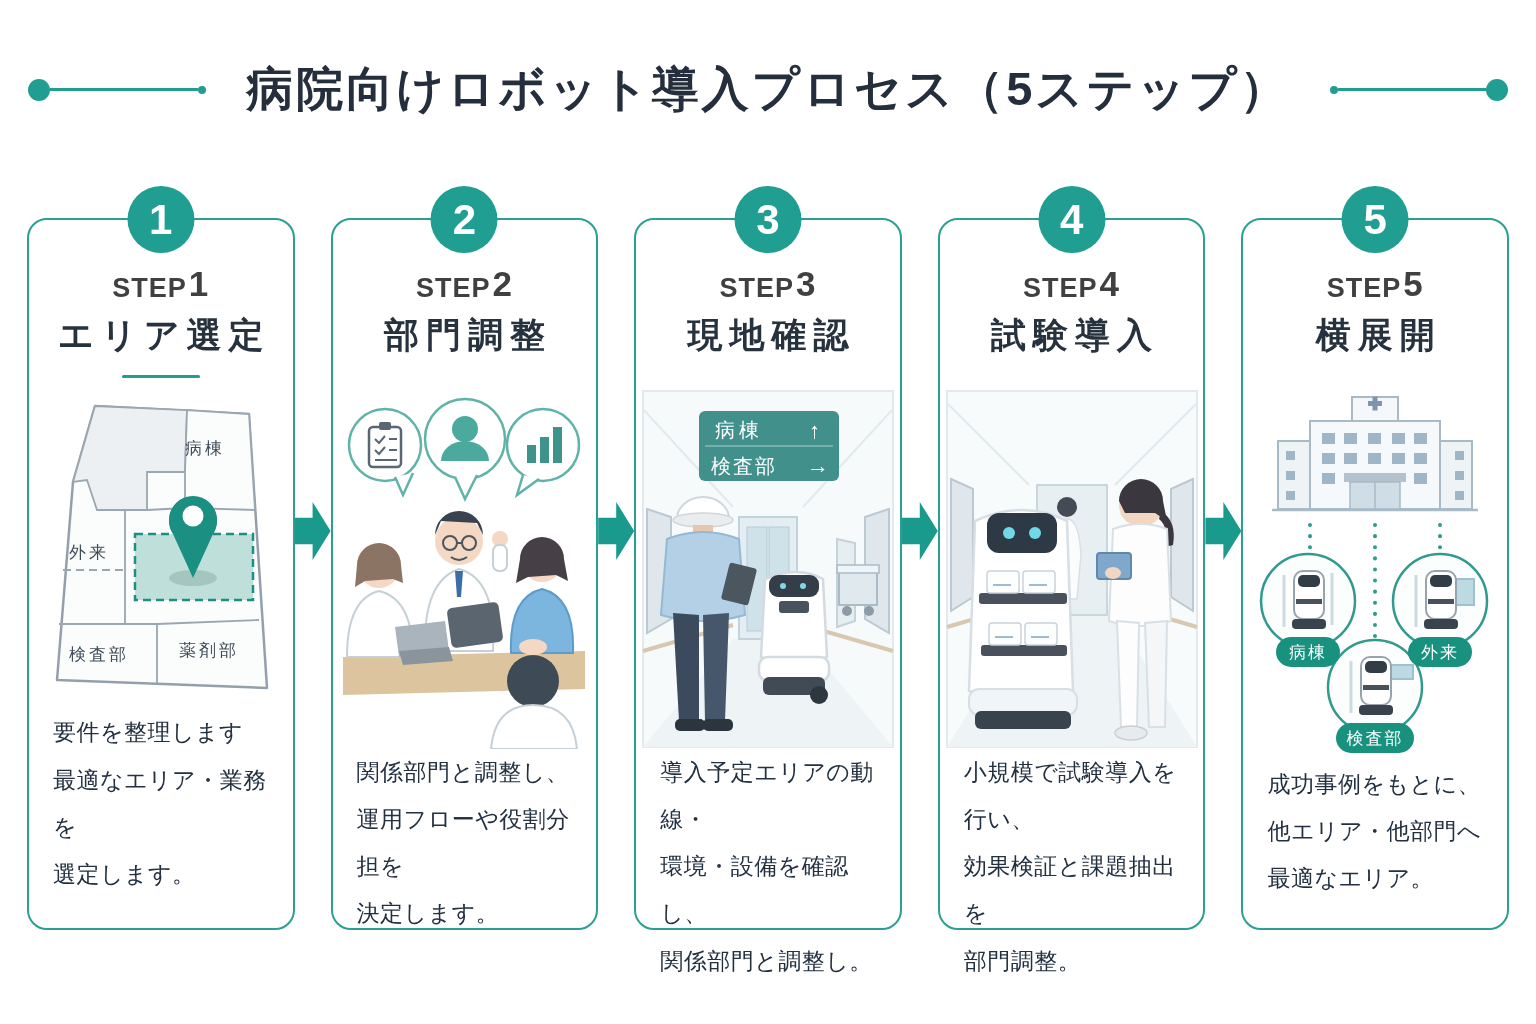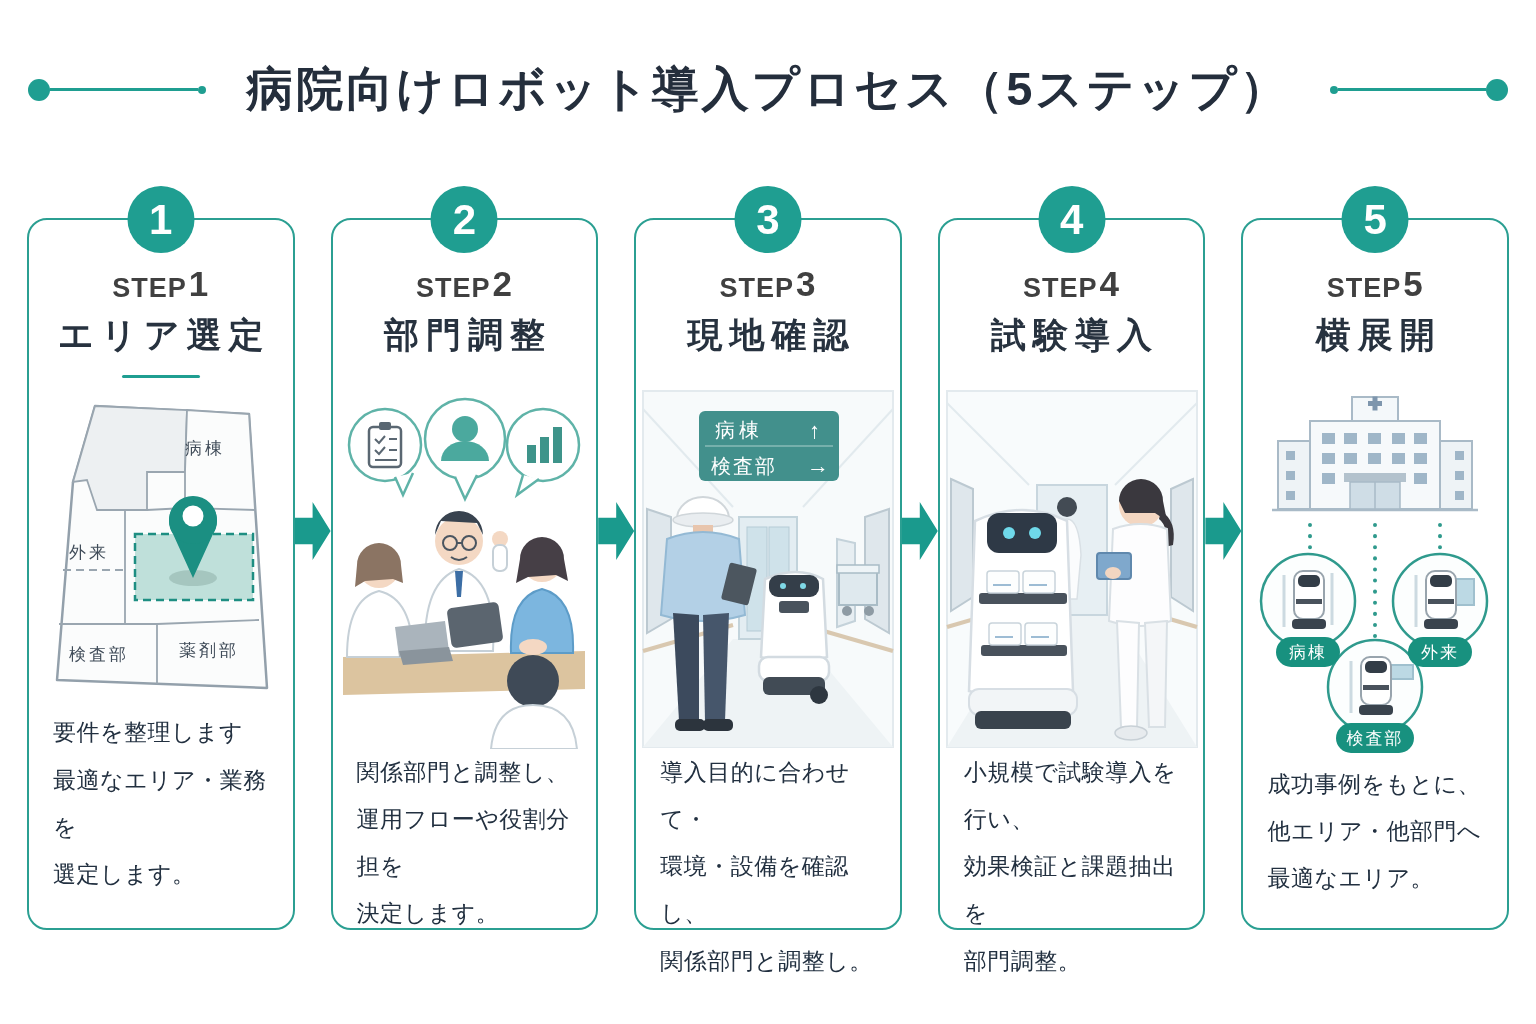--- a/index.html
+++ b/index.html
@@ -247,21 +247,21 @@
 
         <g>
           <rect x="198" y="182" width="38" height="34" fill="#dfe9ee" stroke="#a9bcc6" stroke-width="2"></rect>
           <rect x="196" y="176" width="42" height="8" fill="#eef4f7" stroke="#a9bcc6" stroke-width="1.5"></rect>
           <circle cx="206" cy="222" r="5" fill="#8e9ba4"></circle>
           <circle cx="228" cy="222" r="5" fill="#8e9ba4"></circle>
         </g>
       </svg>
     </div>
     <div class="desc">
-      <div>導入目的に合わせて・</div>
+      <div>導入予定エリアの動線・</div>
       <div>環境・設備を確認し、</div>
       <div>関係部門と調整し。</div>
     </div>
   </div>
 
   <div class="arrow-slot">
       <div class="arrow"></div>
     </div>
 
   <div class="card">

